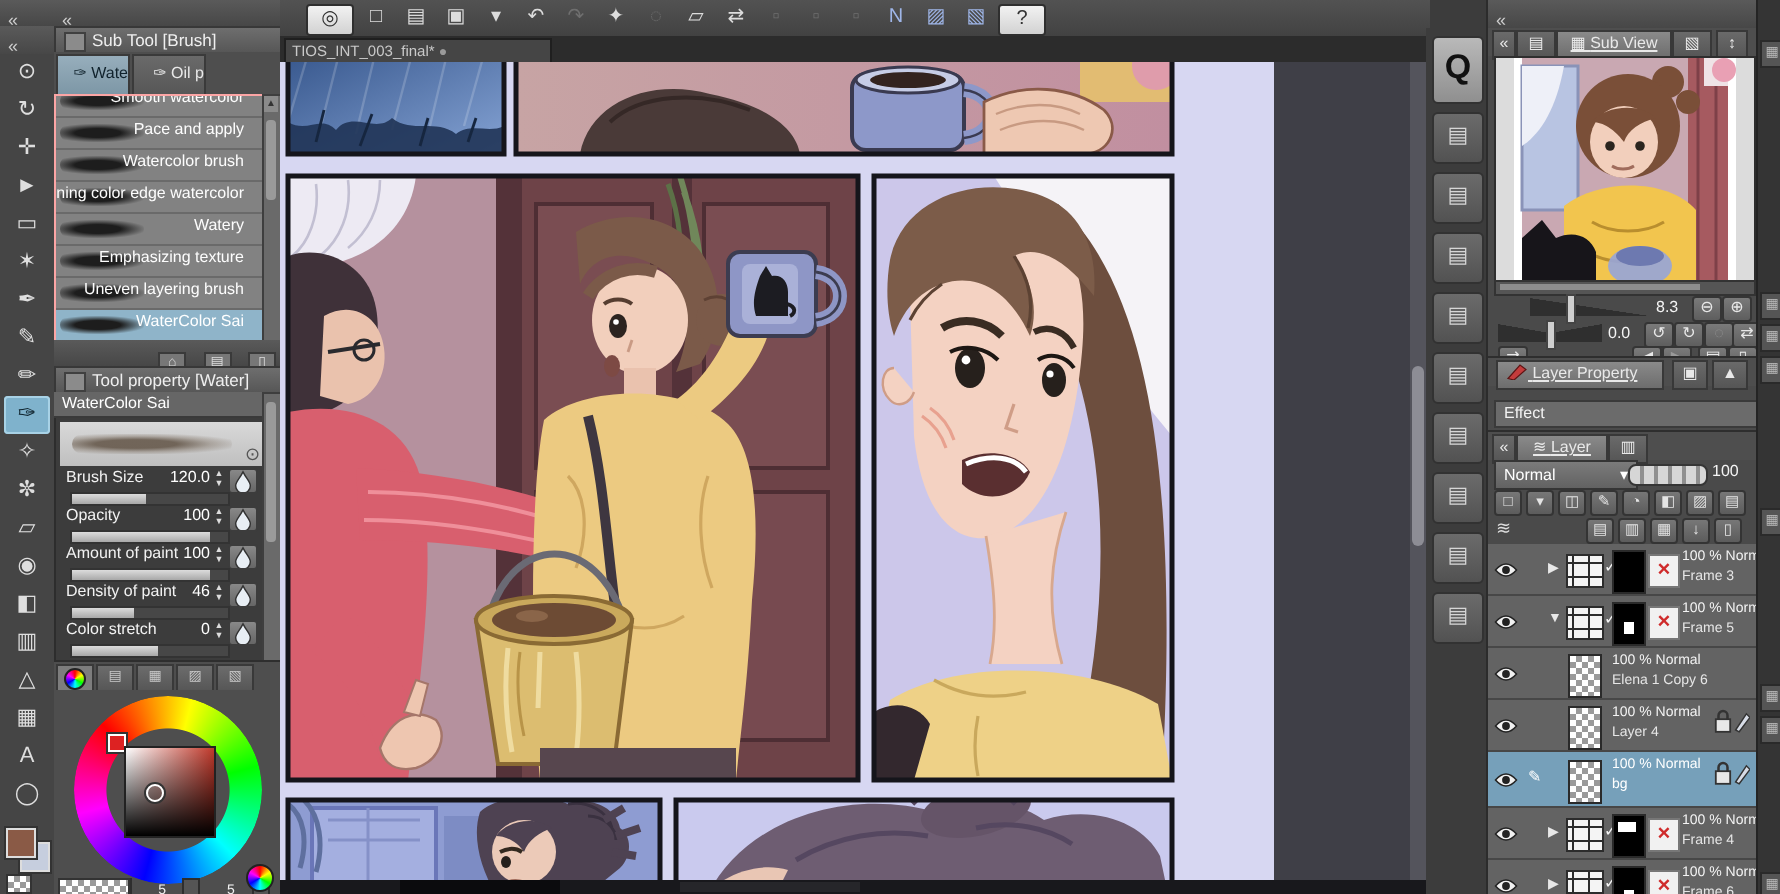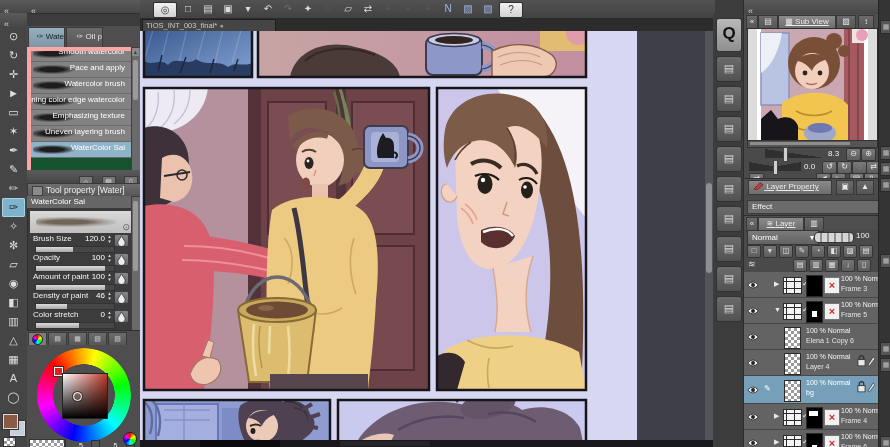--- a/index.html
+++ b/index.html
@@ -11,21 +11,21 @@
   
   #toolstrip{left:0;top:27px;width:27px;height:420px;background:#454545;border-right:1px solid #2d2d2d;}
   .tool{position:relative;width:23px;height:19px;margin:0 2px;color:#dedede;font-size:11px;line-height:19px;text-align:center;border-radius:2px;}
   .tool.active{background:#7fb2cc;color:#10242e;box-shadow:inset 0 0 0 1px #a8d2e6;}
   
   .ptitle{background:linear-gradient(#6e6e6e,#555);border:1px solid #383838;font-size:8.5px;color:#efefef;line-height:12px;padding:0 4px;white-space:nowrap;overflow:hidden;}
   .ptitle .mini{display:inline-block;width:9px;height:8px;background:#8b8b8b;border:1px solid #404040;margin-right:3px;vertical-align:middle;}
   
   #subtool-tabs .stab{position:relative;float:left;width:35px;height:19px;margin:1px 0 0 1px;background:linear-gradient(#6a6a6a,#575757);border:1px solid #3a3a3a;font-size:8px;color:#e8e8e8;line-height:18px;text-align:right;overflow:hidden;}
   #subtool-tabs .stab.active{background:linear-gradient(#97aebc,#7d97a6);color:#10222c;}
-  #brushlist{background:#14532d;border:4px solid #fca5a5;overflow:hidden;}
+  #brushlist{background:#0c4a6e;border:1px solid #fca5a5;overflow:hidden;}
   .brow{position:relative;height:15px;border-bottom:1px solid #6a6a6a;background:#828282;font-size:8px;color:#fdfdfd;}
   .brow .bl{position:absolute;right:10px;top:1px;white-space:nowrap;}
   .brow .bstroke{position:absolute;left:2px;top:3px;width:42px;height:9px;border-radius:5px;
       background:radial-gradient(ellipse at 45% 50%, #1d1d1d 0 35%, rgba(40,40,40,.55) 55%, transparent 75%);}
   .brow.selected{background:#8fb4c9;color:#fff;}
   .scrl{background:#6a6a6a;border:1px solid #3e3e3e;}
   .scrl .thumb{position:absolute;left:1px;width:5px;background:#9a9a9a;border-radius:2px;}
   
   #tp-preview{background:linear-gradient(#d9d9d9,#bfbfbf);border:1px solid #3c3c3c;}
   #tp-preview .pstroke{position:absolute;left:6px;top:6px;width:80px;height:10px;border-radius:6px;
@@ -171,20 +171,23 @@
       <div class="tool"><span>◯</span></div>
     </div>
 
   <div class="abs" style="left:0;top:412px;width:27px;height:35px;background:#454545;">
     <div class="fgswatch" style="left:3px;top:2px;width:13px;height:13px;background:#8a5a46;z-index:2;"></div>
     <div class="fgswatch" style="left:10px;top:9px;width:13px;height:13px;background:#c6cede;z-index:1;"></div>
     <div class="abs checker" style="left:3px;top:25px;width:11px;height:8px;border:1px solid #333;"></div>
   </div>
   <div class="abs fgswatch" style="left:29px;top:427px;width:13px;height:13px;background:#3a3a44;border-color:#7fb2cc;"></div>
 
+  <div class="abs ptitle" style="left:27px;top:13px;width:111px;height:13px;">
+    <span class="mini"></span><span>Sub Tool [Brush]</span>
+  </div>
   <div id="subtool-tabs" class="abs" style="left:27px;top:26px;width:113px;height:21px;background:#4e4e4e;">
 
       <div class="stab active"><span>✑</span> <span>Wate</span></div>
 
       <div class="stab"><span>✑</span> <span>Oil p</span></div>
 
       <div class="stab"><span>✑</span> <span>India</span></div>
     </div>
   <div id="brushlist" class="abs" style="left:27px;top:47px;width:104px;height:123px;">
     <div style="position:relative;top:-5px;">
@@ -202,20 +205,24 @@
         <div class="brow">
           <span class="bstroke"></span>
           <span class="bl">Watercolor brush</span>
         </div>
 
         <div class="brow">
           <span class="bstroke"></span>
           <span class="bl">Running color edge watercolor</span>
         </div>
 
+        <div class="brow">
+          <span class="bstroke"></span>
+          <span class="bl">Watery</span>
+        </div>
 
         <div class="brow">
           <span class="bstroke"></span>
           <span class="bl">Emphasizing texture</span>
         </div>
 
         <div class="brow">
           <span class="bstroke"></span>
           <span class="bl">Uneven layering brush</span>
         </div>

